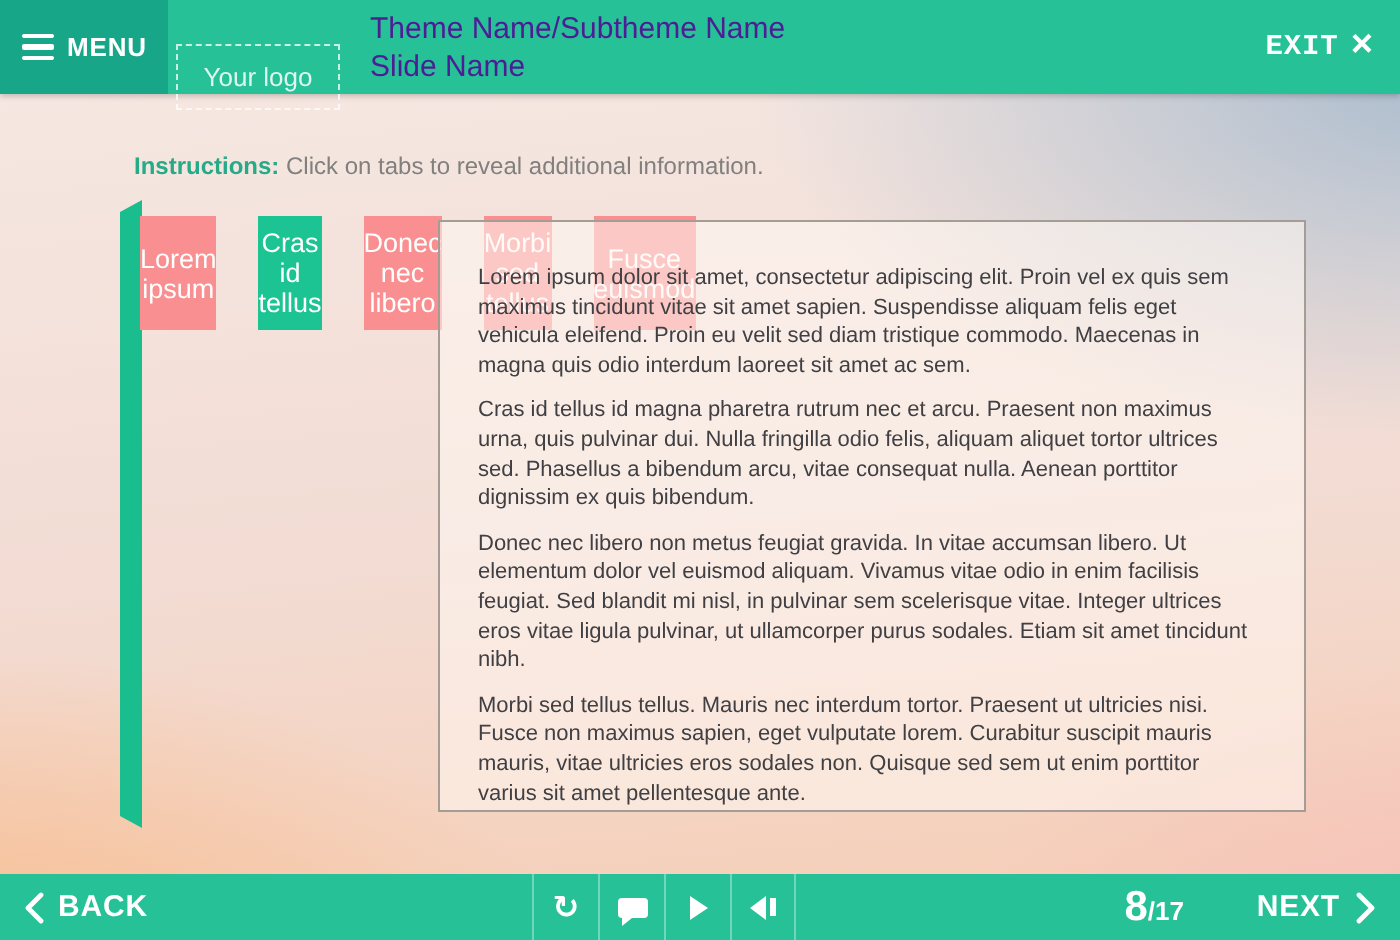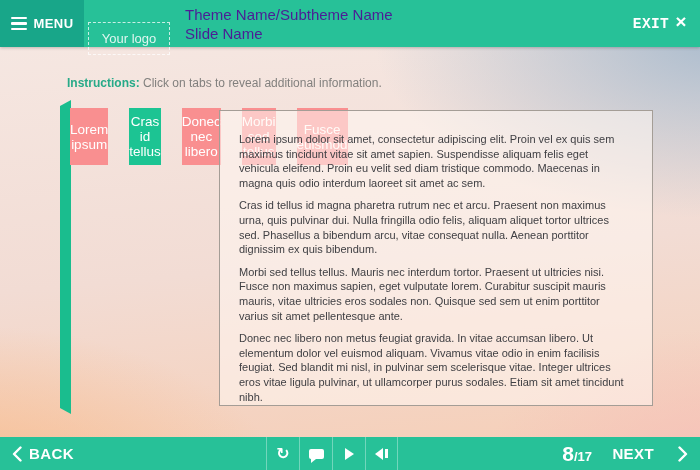--- a/index.html
+++ b/index.html
@@ -75,21 +75,21 @@
     position:absolute; left:0; top:437px; width:700px; height:33px;
     background:#27c198; color:#fff; z-index:5;
   }
   .back-btn{
     position:absolute; left:12px; top:0; height:33px;
     display:flex; align-items:center; gap:7px;
     font-weight:bold; font-size:15px; letter-spacing:.4px; cursor:pointer;
   }
   .next-btn{
     position:absolute; right:12px; top:0; height:33px;
-    display:flex; align-items:center; gap:24px;
+    display:flex; align-items:center; gap:8px;
     font-weight:bold; font-size:15px; letter-spacing:.4px; cursor:pointer;
   }
   .icon-group{
     position:absolute; left:266px; top:0; height:33px; display:flex;
   }
   .icon-cell{
     width:33px; height:33px; display:flex; align-items:center; justify-content:center;
     border-left:1px solid rgba(255,255,255,.35); cursor:pointer;
   }
   .icon-cell:last-child{ border-right:1px solid rgba(255,255,255,.35); }
@@ -159,22 +159,22 @@
       <span>Morbi sed tellus</span>
     </div>
     <div class="tab">
       <span>Fusce euismod</span>
     </div>
   </div>
 
   <div class="panel">
     <p>Lorem ipsum dolor sit amet, consectetur adipiscing elit. Proin vel ex quis sem maximus tincidunt vitae sit amet sapien. Suspendisse aliquam felis eget vehicula eleifend. Proin eu velit sed diam tristique commodo. Maecenas in magna quis odio interdum laoreet sit amet ac sem.</p>
     <p>Cras id tellus id magna pharetra rutrum nec et arcu. Praesent non maximus urna, quis pulvinar dui. Nulla fringilla odio felis, aliquam aliquet tortor ultrices sed. Phasellus a bibendum arcu, vitae consequat nulla. Aenean porttitor dignissim ex quis bibendum.</p>
+    <p>Donec nec libero non metus feugiat gravida. In vitae accumsan libero. Ut elementum dolor vel euismod aliquam. Vivamus vitae odio in enim facilisis feugiat. Sed blandit mi nisl, in pulvinar sem scelerisque vitae. Integer ultrices eros vitae ligula pulvinar, ut ullamcorper purus sodales. Etiam sit amet tincidunt nibh.</p>
     <p>Morbi sed tellus tellus. Mauris nec interdum tortor. Praesent ut ultricies nisi. Fusce non maximus sapien, eget vulputate lorem. Curabitur suscipit mauris mauris, vitae ultricies eros sodales non. Quisque sed sem ut enim porttitor varius sit amet pellentesque ante.</p>
-    <p>Donec nec libero non metus feugiat gravida. In vitae accumsan libero. Ut elementum dolor vel euismod aliquam. Vivamus vitae odio in enim facilisis feugiat. Sed blandit mi nisl, in pulvinar sem scelerisque vitae. Integer ultrices eros vitae ligula pulvinar, ut ullamcorper purus sodales. Etiam sit amet tincidunt nibh.</p>
   </div>
 
   <div class="footer">
     <div class="back-btn">
       <svg width="10" height="16" viewBox="0 0 10 16">
           <polyline points="8.5,1.5 2,8 8.5,14.5" fill="none" stroke="#ffffff" stroke-width="2.4" stroke-linecap="round" stroke-linejoin="round"></polyline>
         </svg>
       <span>BACK</span>
     </div>
 

